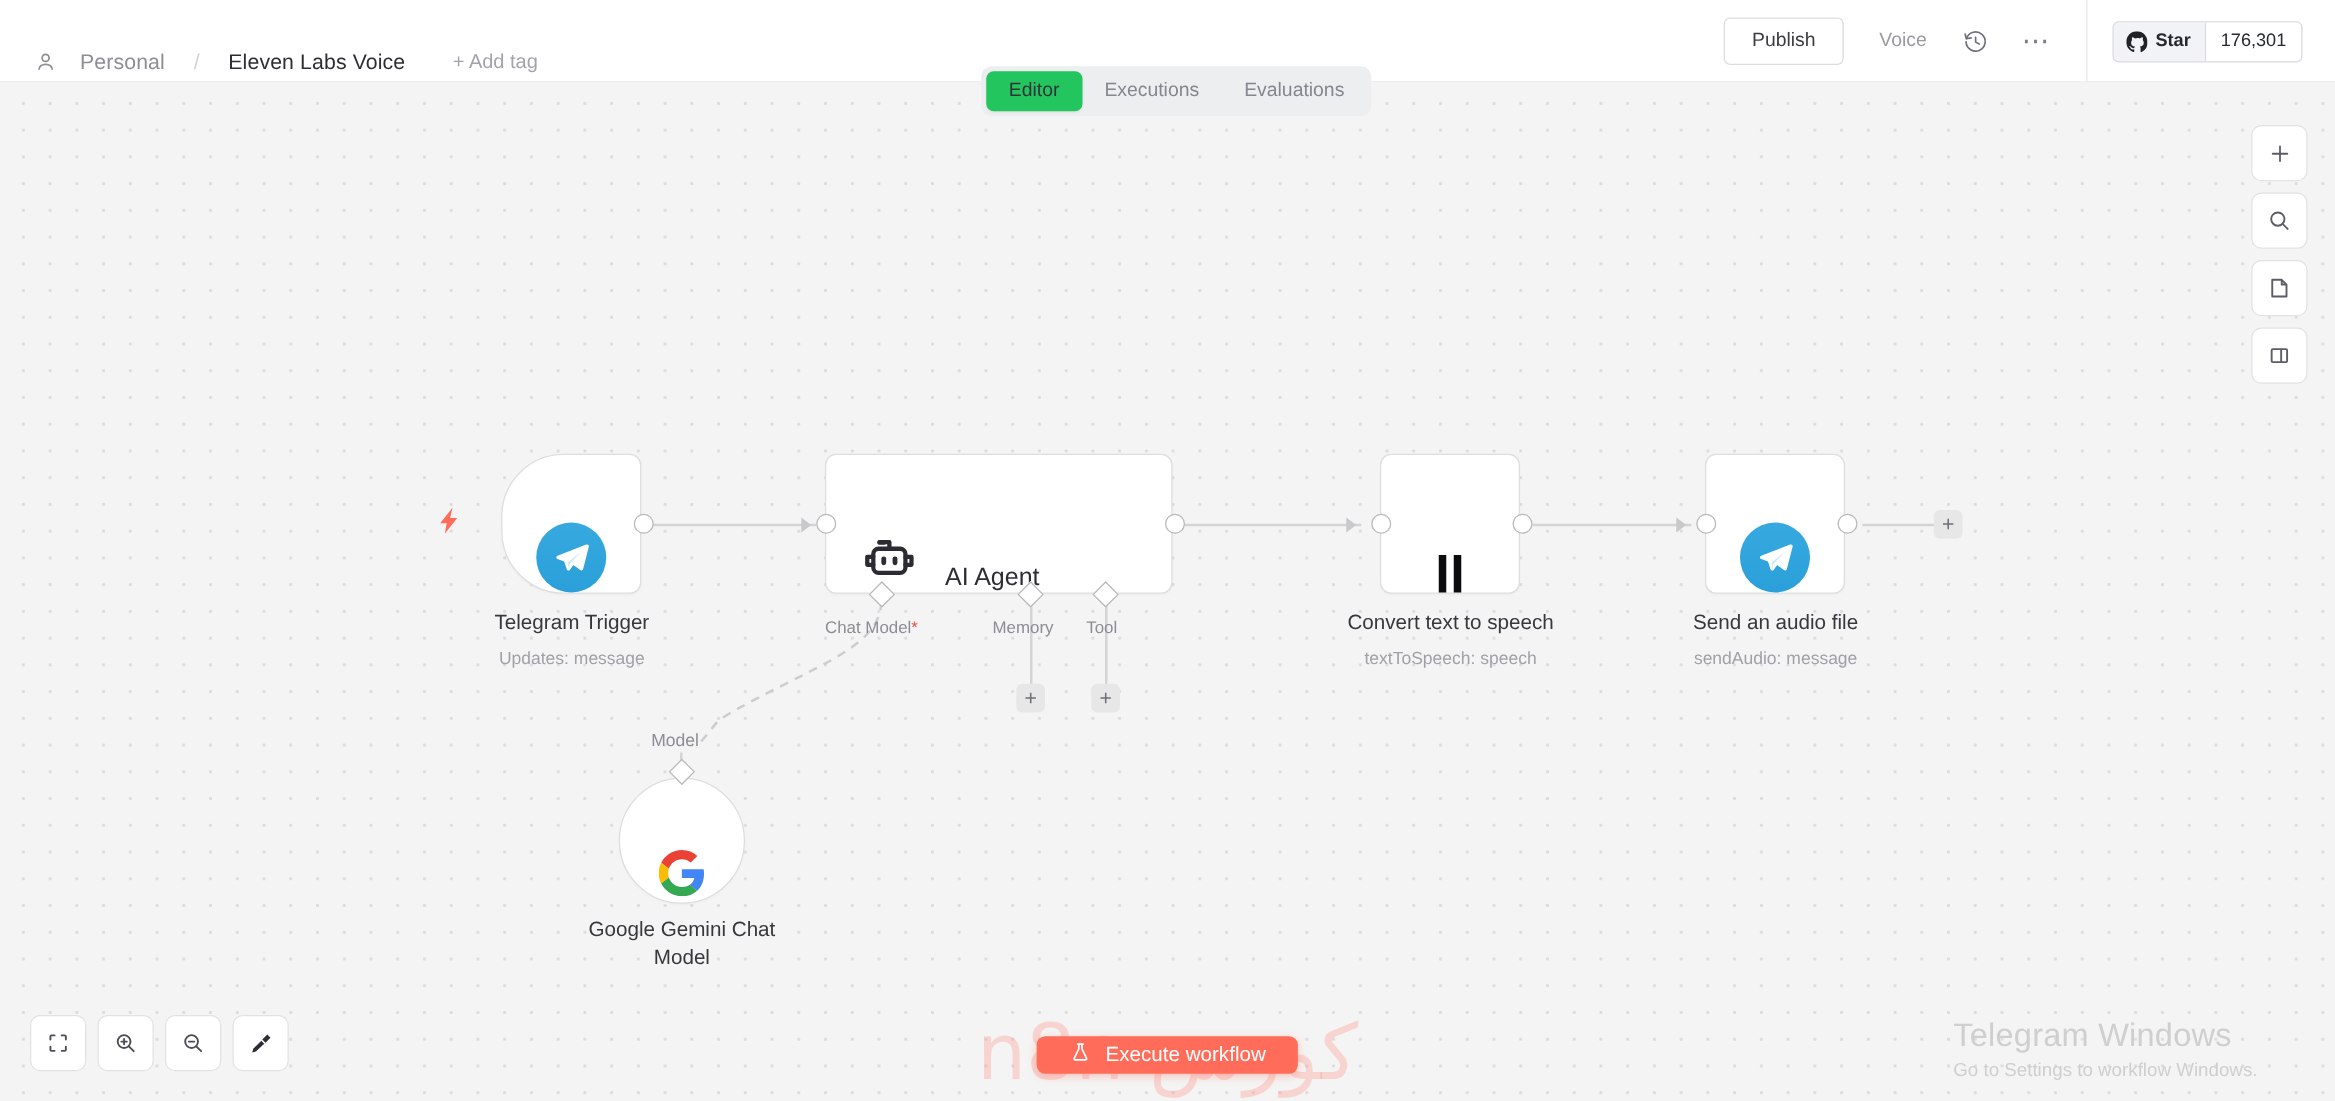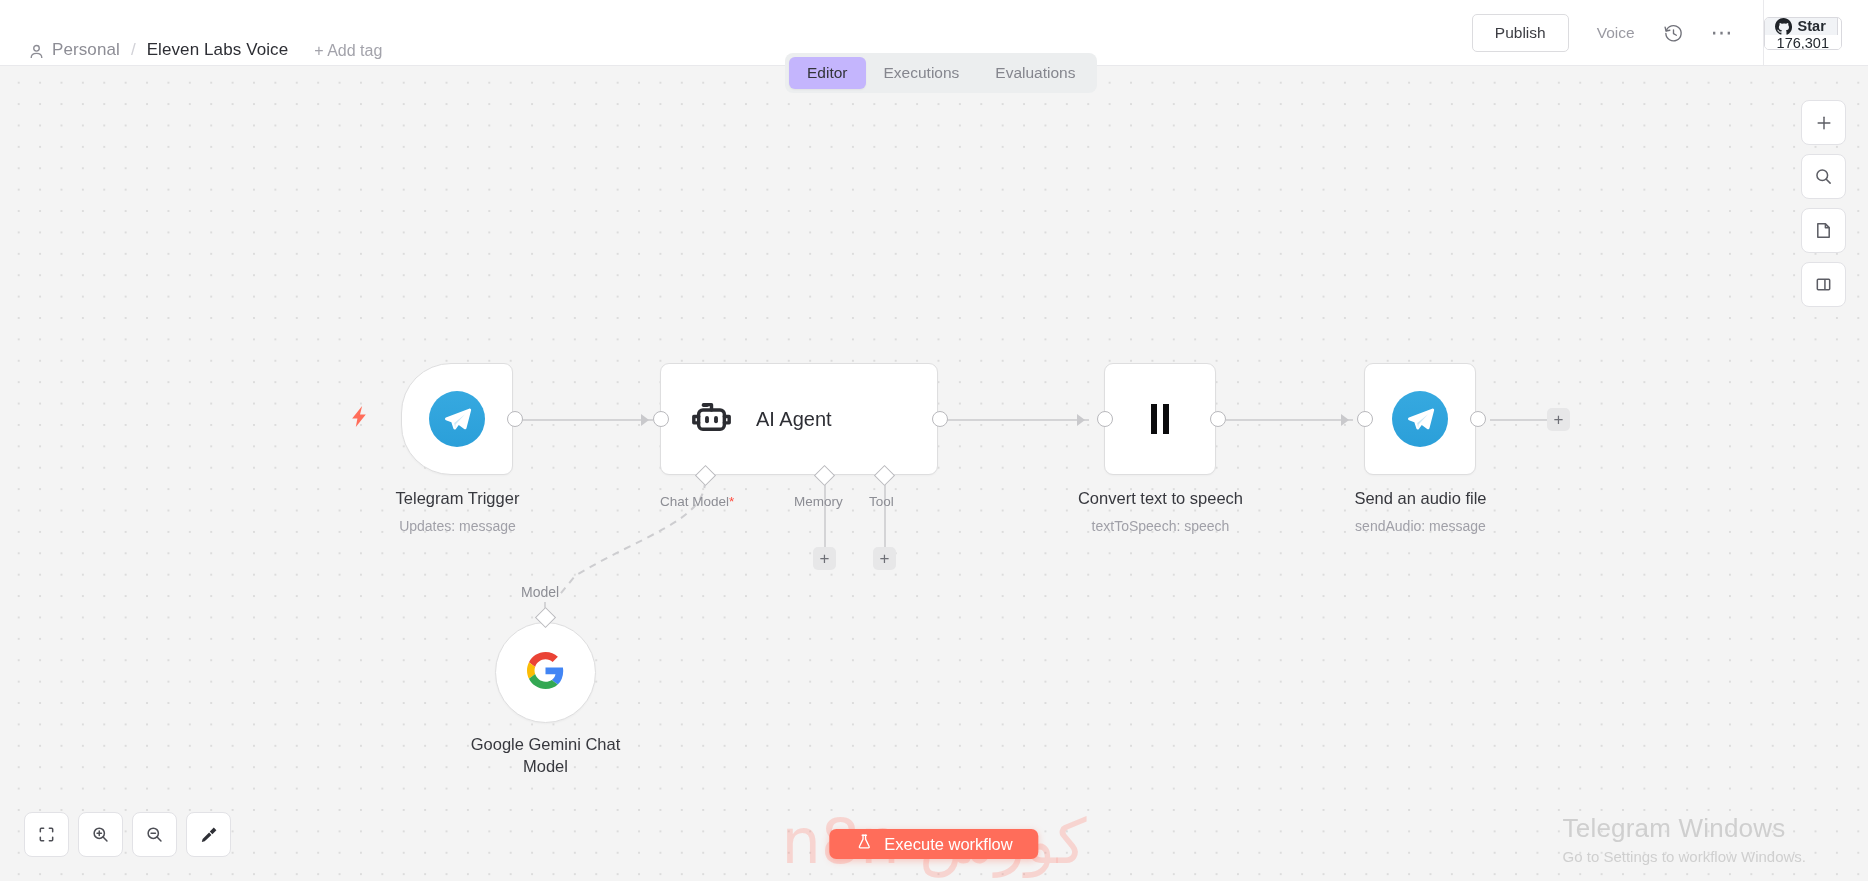--- a/index.html
+++ b/index.html
@@ -11,21 +11,21 @@
     background: #ffffff;
   }
   #app { position: relative; width: 1868px; height: 881px; }
 
   
   .topbar {
     position: absolute; left: 0; top: 0; width: 1868px; height: 66px;
     background: #fff; border-bottom: 1px solid #e9e9ec;
     display: flex; align-items: center; z-index: 40;
   }
-  .breadcrumb { display: flex; align-items: flex-end; margin-left: 28px; gap: 0; margin-top: 34px; }
+  .breadcrumb { display: flex; align-items: center; margin-left: 28px; gap: 12px; margin-top: 34px; }
   .person-icon { width: 17px; height: 17px; margin-right: 7px; display:block; }
   .bc-personal {
     font-size: 17px; color: #8d8d95; letter-spacing: .1px;
   }
   .bc-sep { font-size: 17px; color: #d2d2d8; margin: 0 11px; }
   .bc-title {
     font-size: 17px; color: #2d2e34; font-weight: 500; letter-spacing: .1px;
   }
   .add-tag {
     font-size: 16px; color: #a3a3ab; margin-left: 26px; cursor: pointer;
@@ -53,24 +53,23 @@
     margin-left: 14px;
   }
   .dots-btn span {
     display:block; width: 22px; text-align:center;
     font-size: 22px; color: #7b7c84; line-height: 8px; letter-spacing: 1px;
   }
   .top-divider {
     width: 1px; height: 66px; background: #e9e9ec; margin-left: 24px;
   }
   .star-group {
-    display: flex; align-items: flex-start; margin-right: 26px;
+    display: flex; align-items: flex-end; margin-left: 20px; margin-right: 26px;
     border: 1px solid #d9d9de; border-radius: 5px; overflow: hidden; height: 33px;
     background: #fff;
-    flex-direction: column;
   }
   .star-left {
     display: flex; align-items: center; gap: 6px;
     background: #f1f3f6; height: 100%; padding: 0 11px 0 10px;
     border-right: 1px solid #d9d9de; cursor: pointer;
   }
   .star-left .gh { width: 17px; height: 17px; display:block; }
   .star-left .lbl { font-size: 14.5px; color: #24292f; font-weight: 600; }
   .star-count {
     height: 100%; display:flex; align-items:center; padding: 0 12px;
@@ -81,21 +80,21 @@
   .tabgroup {
     position: absolute; left: 785px; top: 53px; z-index: 50;
     background: #eceeef; border-radius: 8px; padding: 4px;
     display: flex; gap: 0;
   }
   .tab {
     padding: 7px 18px; border-radius: 6px; font-size: 15.5px;
     color: #85868e; cursor: pointer; background: transparent;
     border: none; font-family: inherit; white-space: nowrap;
   }
-  .tab.active { background: #c4b5fd; color: #33343a; box-shadow: 0 1px 2px rgba(0,0,0,.05); }
+  .tab.active { background: #22c55e; color: #33343a; box-shadow: 0 1px 2px rgba(0,0,0,.05); }
 
   
   .canvas {
     position: absolute; left: 0; top: 66px; width: 1868px; height: 815px;
     background-color: #f4f4f4;
     background-image: radial-gradient(#dcdcdc 1.1px, transparent 1.2px);
     background-size: 21.4px 21.4px;
     background-position: 8px 6px;
     overflow: hidden;
   }
@@ -142,21 +141,21 @@
     position: absolute; right: 62px; bottom: 16px; text-align: left;
     pointer-events: none; z-index: 20;
   }
   .win-wm .t1 { font-size: 26px; color: #cfcfcf; letter-spacing: .2px; }
   .win-wm .t2 { font-size: 15px; color: #cfcfcf; margin-top: 4px; }
 
   
   .node {
     position: absolute; background: #fff; border: 1.5px solid #dededf;
     box-shadow: 0 1px 2px rgba(0,0,0,.03);
-    display: flex; align-items: center; justify-content: center;
+    display: flex; align-items: flex-end; justify-content: center;
     cursor: grab; z-index: 12;
   }
   .node-trigger {
     border-radius: 50px 9px 9px 50px;
   }
   .node-square { border-radius: 9px; }
   .node-circle { border-radius: 50%; }
 
   .node-label {
     position: absolute; text-align: center; z-index: 12;

